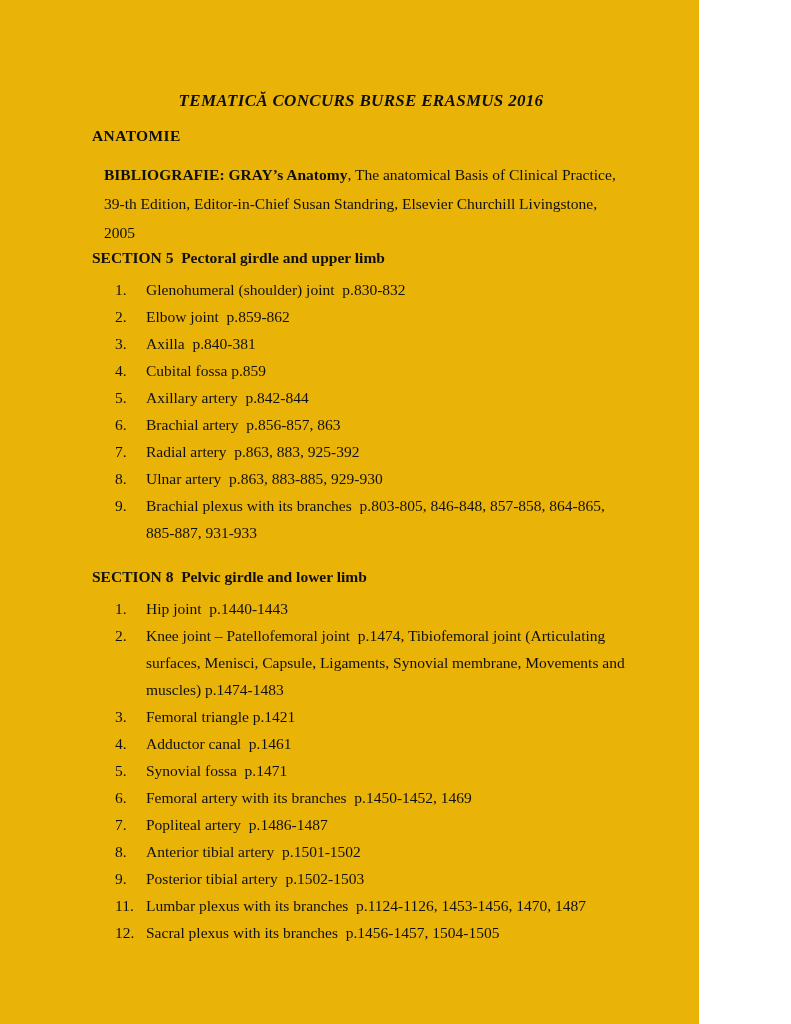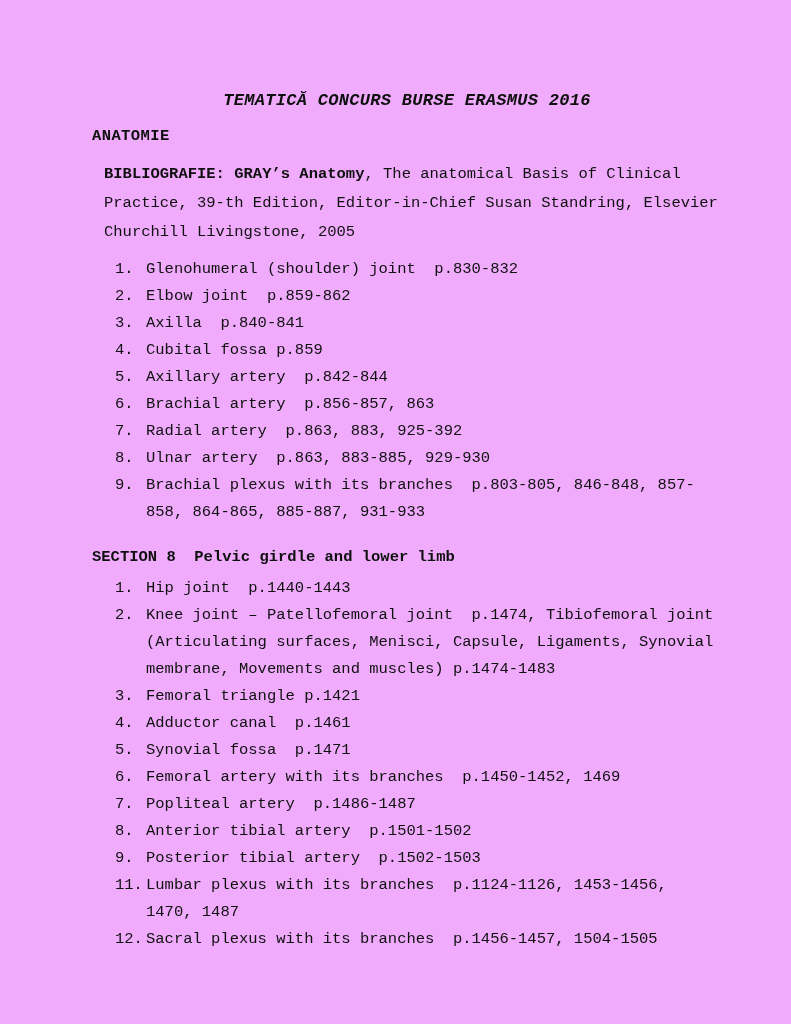--- a/index.html
+++ b/index.html
@@ -1,23 +1,23 @@
 <!DOCTYPE html>
 <html><head>
 <meta charset="utf-8">
 <style>
   html, body { margin: 0; padding: 0; background: #ffffff; }
   .page {
     position: relative;
-    width: 791px;
+    width: 699px;
     height: 1024px;
-    background: #f0abfc;
+    background: #eab308;
     overflow: hidden;
     color: #101010;
-    font-family: Liberation Mono, monospace;
+    font-family: Liberation Serif, serif;
     box-sizing: border-box;
   }
   .content {
     padding: 91px 69px 0 92px;
   }
   .doc-title {
     margin: 0;
     font-size: 17px;
     line-height: 20px;
     font-weight: 700;
@@ -72,32 +72,33 @@
 </style>
 </head>
 <body>
 
 <div class="page">
   <div class="content">
     <h1 class="doc-title">TEMATICĂ CONCURS BURSE ERASMUS 2016</h1>
     <h3 class="subject-heading">ANATOMIE</h3>
     <p class="bibliography"><span class="lead">BIBLIOGRAFIE: GRAY’s Anatomy</span><span>, The anatomical Basis of Clinical Practice, 39-th Edition, Editor-in-Chief Susan Standring, Elsevier Churchill Livingstone, 2005</span></p>
     <div id="sections">
+        <div class="sec-heading">SECTION 5  Pectoral girdle and upper limb</div>
         <div class="list">
           <div class="li-row">
             <span class="li-num">1.</span>
             <span class="li-text">Glenohumeral (shoulder) joint  p.830-832</span>
           </div>
           <div class="li-row">
             <span class="li-num">2.</span>
             <span class="li-text">Elbow joint  p.859-862</span>
           </div>
           <div class="li-row">
             <span class="li-num">3.</span>
-            <span class="li-text">Axilla  p.840-841</span>
+            <span class="li-text">Axilla  p.840-381</span>
           </div>
           <div class="li-row">
             <span class="li-num">4.</span>
             <span class="li-text">Cubital fossa p.859</span>
           </div>
           <div class="li-row">
             <span class="li-num">5.</span>
             <span class="li-text">Axillary artery  p.842-844</span>
           </div>
           <div class="li-row">

